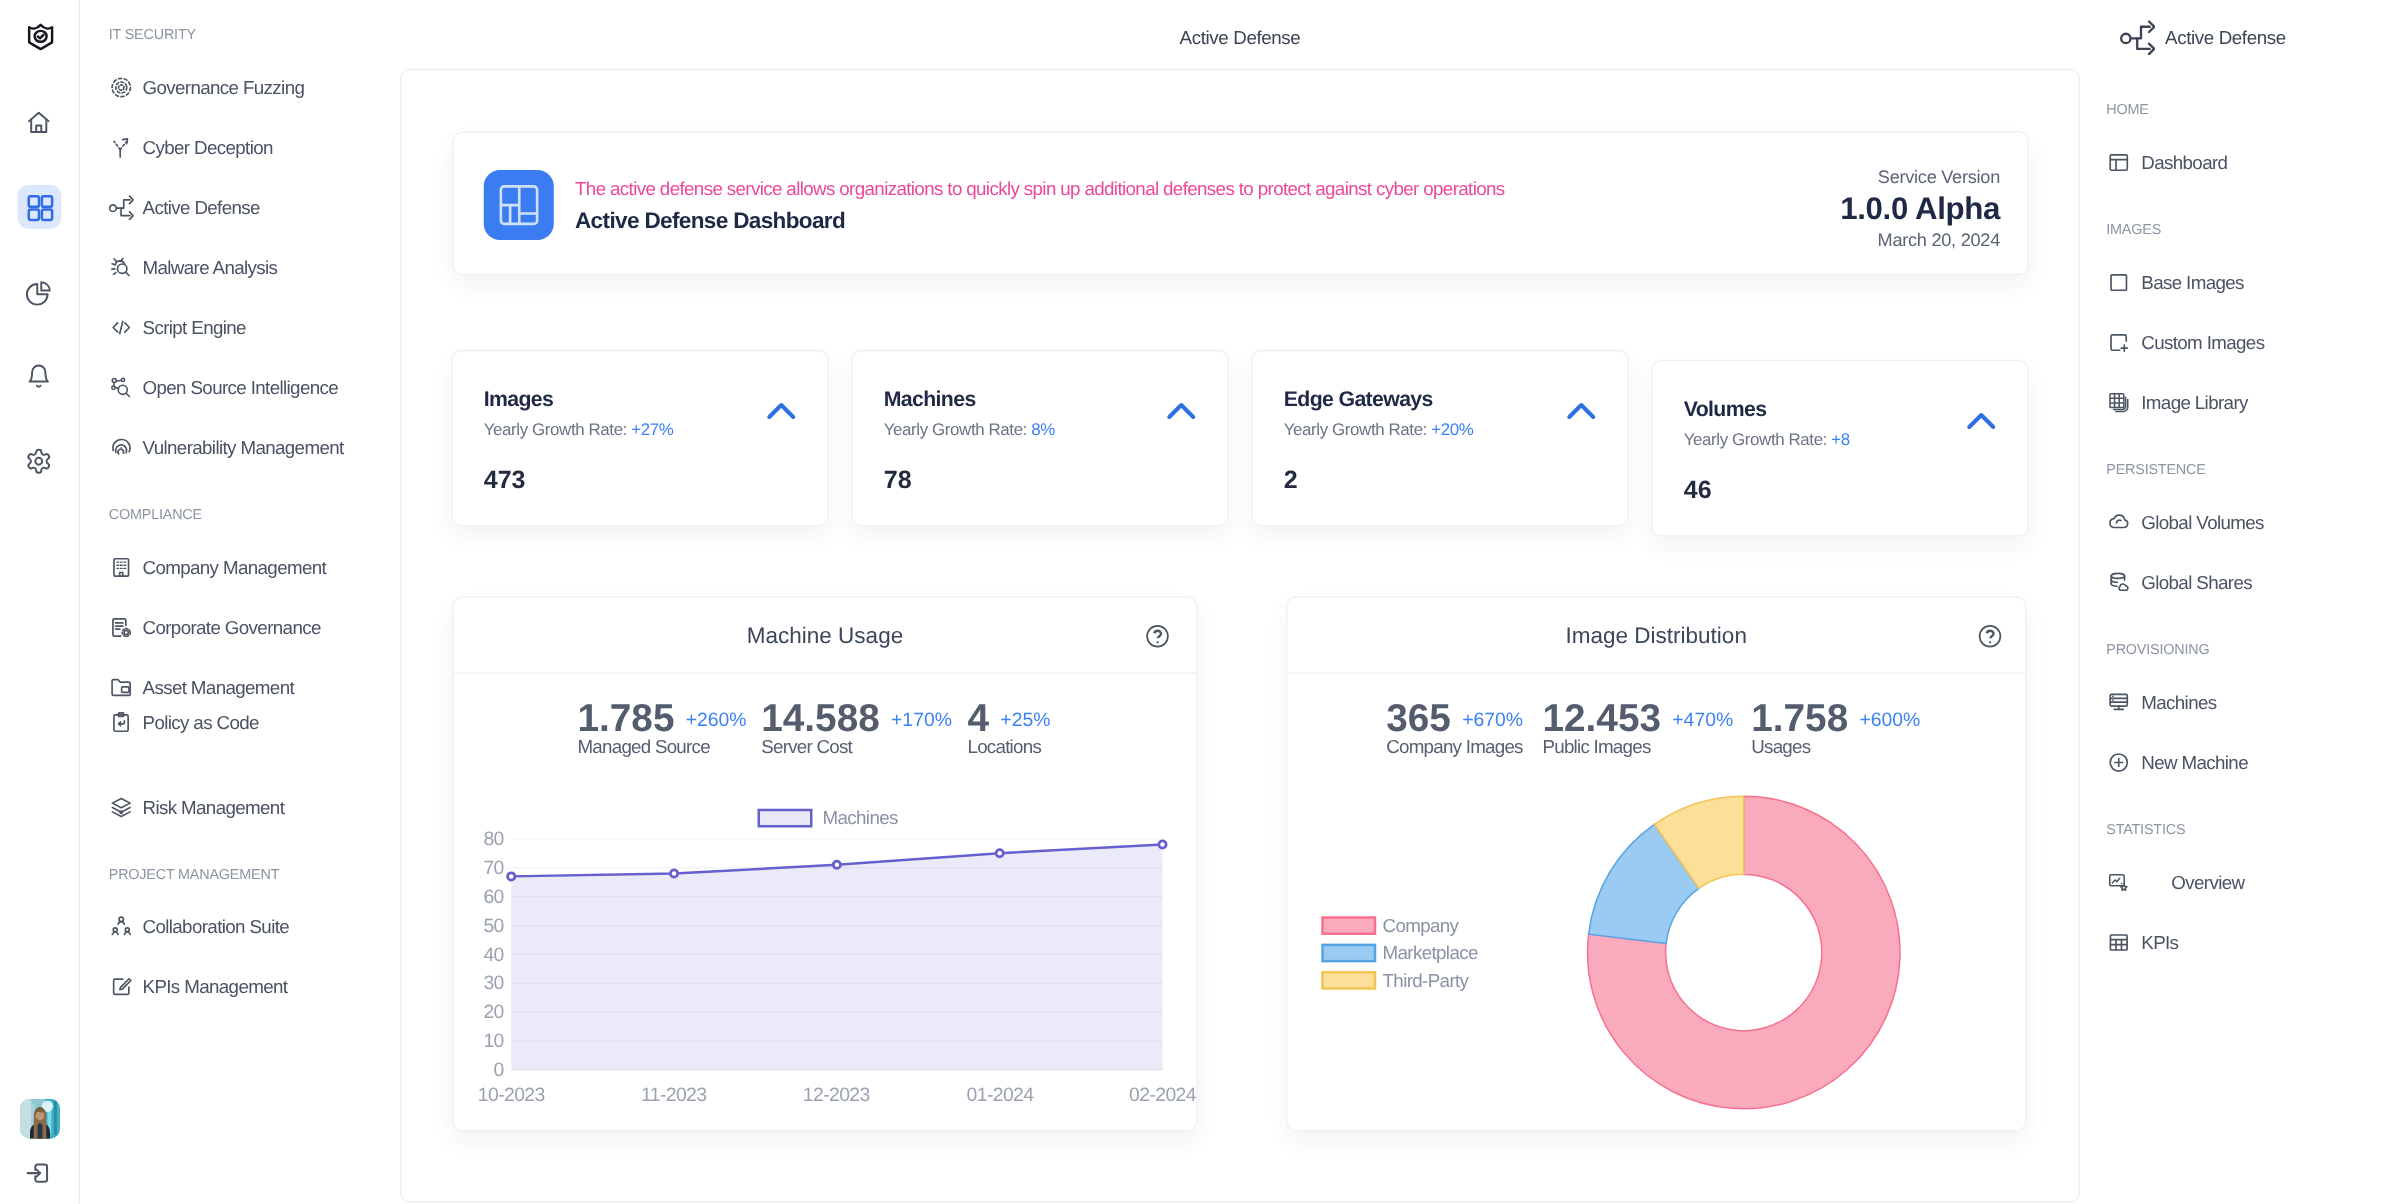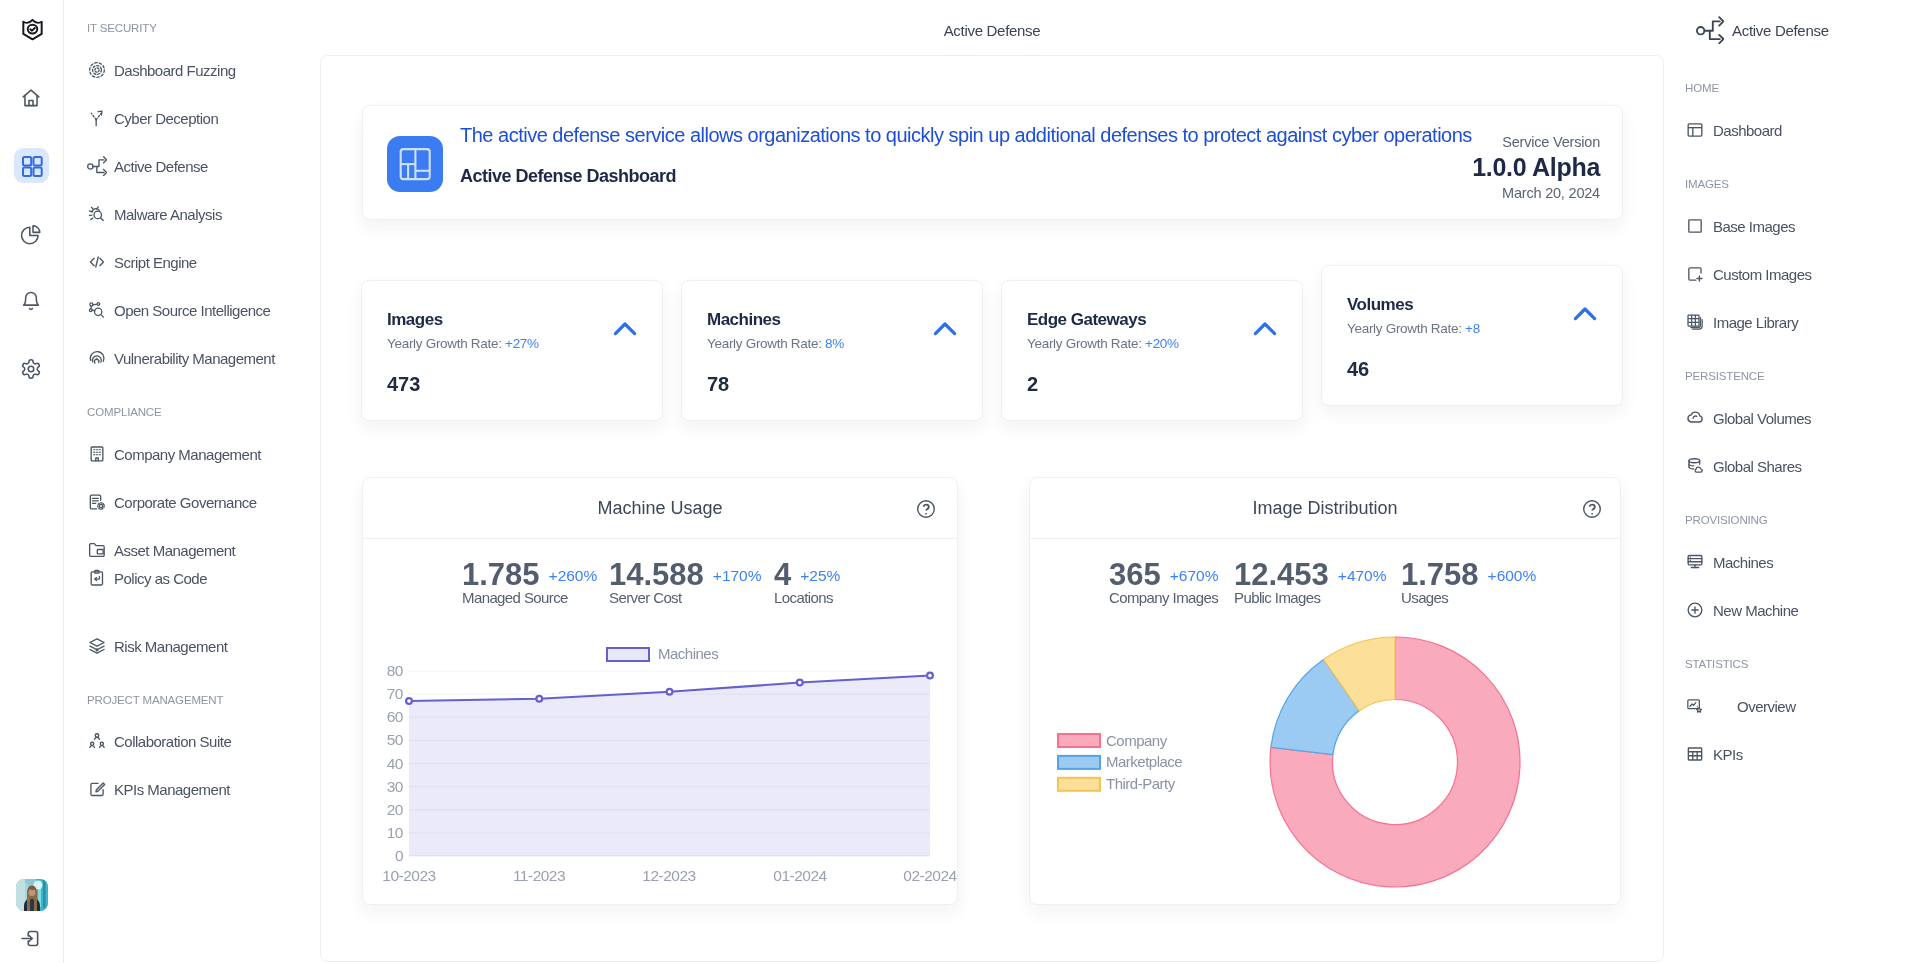--- a/index.html
+++ b/index.html
@@ -17,21 +17,21 @@
   .rhead { position:absolute; left:1685px; font-size:11.5px; letter-spacing:-0.15px; color:#8d95a3; white-space:nowrap; }
   .ritem { position:absolute; left:1685px; height:24px; display:flex; align-items:center; white-space:nowrap; }
   .ritem span { margin-left:8px; font-size:15px; letter-spacing:-0.5px; color:#4a5263; }
   
   #panel { position:absolute; left:320px; top:55px; width:1344px; height:907px; background:#fff; border:1px solid #eceef2; border-radius:8px; }
   #toptitle { position:absolute; left:320px; top:0; width:1344px; height:60px; display:flex; align-items:center; justify-content:center; font-size:15px; letter-spacing:-0.3px; color:#3b4354; }
   .card { position:absolute; background:#fff; border:1px solid #eef0f3; border-radius:8px; box-shadow:0 8px 18px rgba(35,45,65,.055); }
   
   #hero { left:362px; top:105px; width:1261px; height:115px; }
   #heroicon { position:absolute; left:24px; top:30px; width:56px; height:56px; border-radius:13px; background:#3b7cf2; }
-  #herodesc { position:absolute; left:97px; top:18px; font-size:20px; letter-spacing:-0.5px; color:#1d4ed8; }
+  #herodesc { position:absolute; left:97px; top:37px; font-size:15px; letter-spacing:-0.5px; color:#ec4899; }
   #herotitle { position:absolute; left:97px; top:60px; font-size:18px; letter-spacing:-0.5px; font-weight:700; color:#1d2945; }
   #herover { position:absolute; right:22px; top:28px; text-align:right; }
   #herover .l1 { font-size:14.5px; letter-spacing:-0.2px; color:#5a6374; }
   #herover .l2 { font-size:25px; letter-spacing:-0.3px; font-weight:700; color:#1d2945; margin-top:3px; }
   #herover .l3 { font-size:14.5px; letter-spacing:-0.2px; color:#5a6374; margin-top:3px; }
   
   .stat { width:302px; height:141px; }
   .stat .t { position:absolute; left:25px; top:309px; font-size:17px; letter-spacing:-0.5px; font-weight:700; color:#1d2945; }
   .stat .sub { position:absolute; left:25px; top:335px; font-size:13.5px; letter-spacing:-0.3px; color:#6b7384; }
   .stat .sub b { color:#3c82f6; font-weight:400; }
@@ -112,21 +112,21 @@
 <div id="toptitle">Active Defense</div>
 <div id="panel"></div>
 
 <div class="sechead" style="top:22px;">IT SECURITY</div>
 <div class="mitem" style="top:58px;">
   <svg width="20" height="20" viewBox="0 0 24 24" fill="none" stroke="#4b5563" stroke-width="1.6" stroke-linecap="round" stroke-linejoin="round">
     <circle cx="12" cy="12" r="8.8" stroke-dasharray="2.9 2.6"></circle>
       <circle cx="12" cy="12" r="5.3" stroke-dasharray="2.5 2.3"></circle>
       <circle cx="12" cy="12" r="2.6" stroke-dasharray="1.9 1.8"></circle>
   </svg>
-    <span>Dashboard Fuzzing</span>
+    <span>Governance Fuzzing</span>
 </div>
 <div class="mitem" style="top:106px;">
   <svg width="20" height="20" viewBox="0 0 24 24" fill="none" stroke="#4b5563" stroke-width="1.6" stroke-linecap="round" stroke-linejoin="round">
     <path d="M11 21.2V14"></path>
       <path d="M11 14L5.2 6.2" stroke-dasharray="2 2.3"></path>
       <path d="M11 14L17 6.4" stroke-dasharray="2 2.3"></path>
       <path d="M13.3 4.4l4.7-.7l-.7 4.7"></path>
   </svg>
     <span>Cyber Deception</span>
 </div>
@@ -388,21 +388,21 @@
     </svg>
 </div>
 <div class="card stat" style="left:1001px; top:280px;">
   <div class="t" style="position:absolute; left:25px; top:29px;">Edge Gateways</div>
   <div class="sub" style="position:absolute; left:25px; top:55px;">Yearly Growth Rate: <b>+20%</b></div>
   <div class="num" style="position:absolute; left:25px; top:92px;">2</div>
   <svg width="26" height="20" viewBox="0 0 26 20" style="position:absolute;left:250px;top:37.5px;" fill="none">
       <path d="M3.4 14.6L13 5L22.6 14.6" stroke="#2e6fe8" stroke-width="3.2" stroke-linecap="round" stroke-linejoin="round"></path>
     </svg>
 </div>
-<div class="card stat" style="left:1321px; top:265px;">
+<div class="card stat" style="left:1321px; top:288px;">
   <div class="t" style="position:absolute; left:25px; top:29px;">Volumes</div>
   <div class="sub" style="position:absolute; left:25px; top:55px;">Yearly Growth Rate: <b>+8</b></div>
   <div class="num" style="position:absolute; left:25px; top:92px;">46</div>
   <svg width="26" height="20" viewBox="0 0 26 20" style="position:absolute;left:250px;top:37.5px;" fill="none">
       <path d="M3.4 14.6L13 5L22.6 14.6" stroke="#2e6fe8" stroke-width="3.2" stroke-linecap="round" stroke-linejoin="round"></path>
     </svg>
 </div>
 
 <div class="card" id="mu" style="left:362px; top:477px; width:596px; height:428px;">
   <div class="ctitle">Machine Usage</div>

